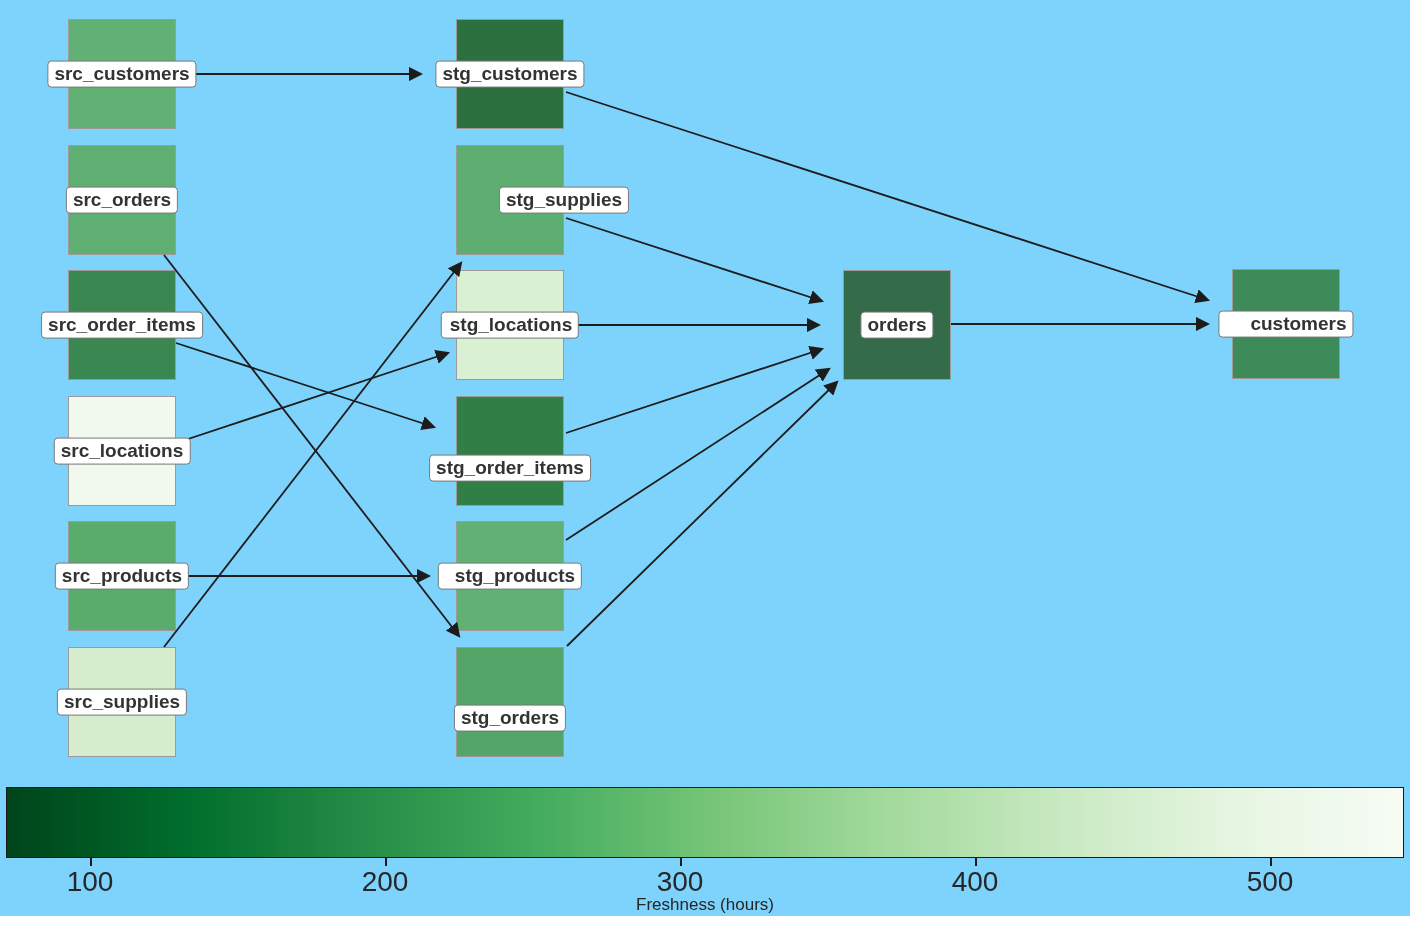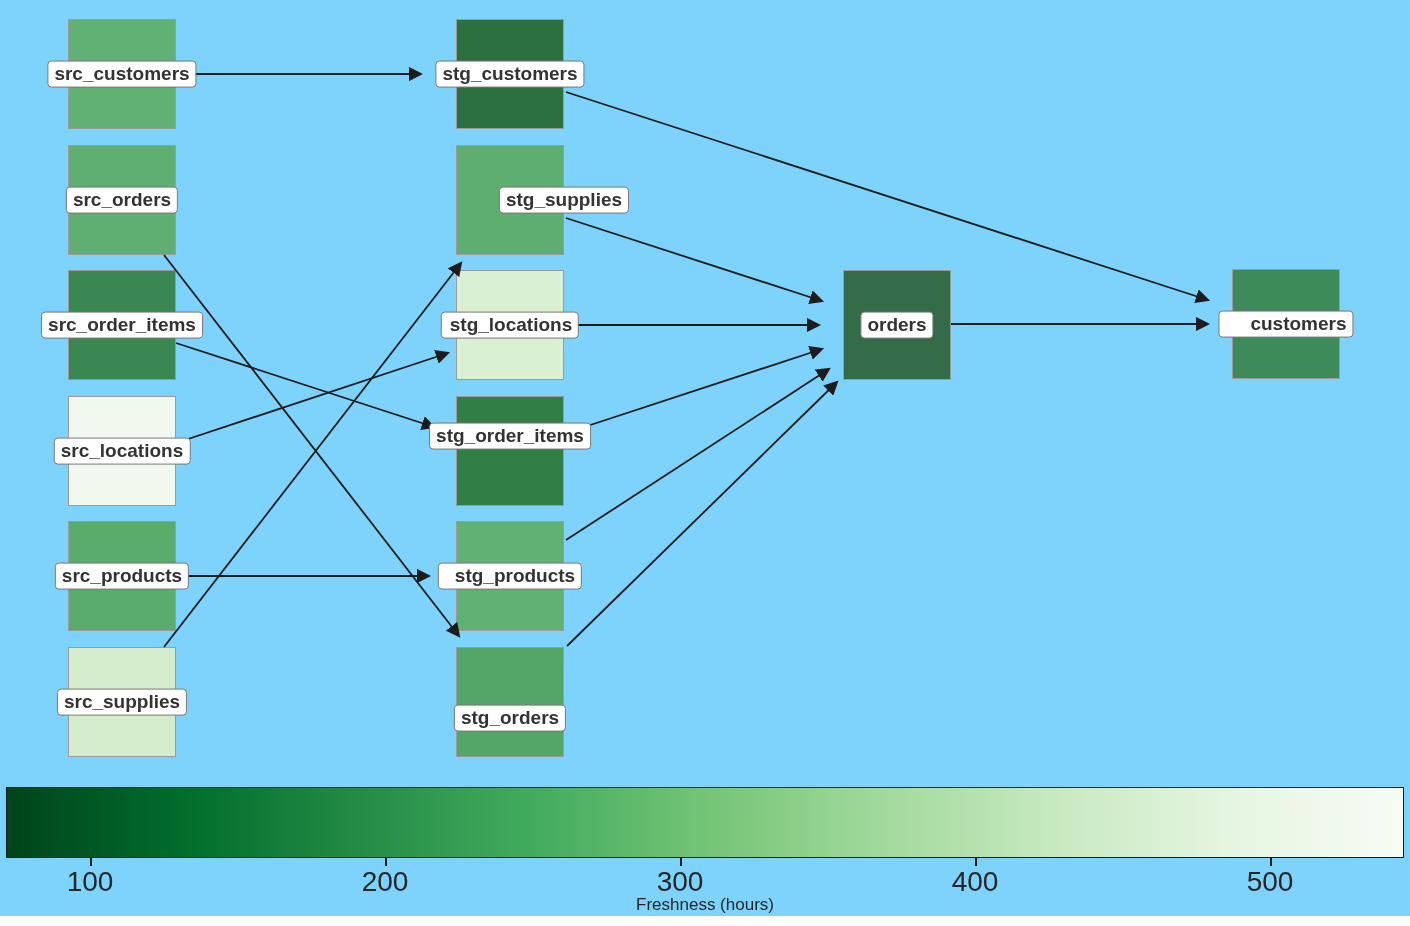--- a/index.html
+++ b/index.html
@@ -114,21 +114,21 @@
   <div id="labels-layer">
       <div class="node-label" style="left: 122px; top: 74px;">src_customers</div>
       <div class="node-label" style="left: 122px; top: 200px;">src_orders</div>
       <div class="node-label" style="left: 122px; top: 325px;">src_order_items</div>
       <div class="node-label" style="left: 122px; top: 451px;">src_locations</div>
       <div class="node-label" style="left: 122px; top: 576px;">src_products</div>
       <div class="node-label" style="left: 122px; top: 702px;">src_supplies</div>
       <div class="node-label" style="left: 510px; top: 74px;">stg_customers</div>
       <div class="node-label" style="left: 516px; top: 200px; margin-left: 48px;">stg_supplies</div>
       <div class="node-label" style="left: 510px; top: 325px; padding-left: 8px;">stg_locations</div>
-      <div class="node-label" style="left: 510px; top: 436px;">stg_order_items</div>
+      <div class="node-label" style="left: 510px; top: 468px;">stg_order_items</div>
       <div class="node-label" style="left: 510px; top: 576px; padding-left: 16px;">stg_products</div>
       <div class="node-label" style="left: 510px; top: 702px; margin-top: 16px;">stg_orders</div>
       <div class="node-label" style="left: 897px; top: 325px;">orders</div>
       <div class="node-label" style="left: 1286px; top: 324px; padding-left: 31px;">customers</div>
     </div>
 
   <div id="colorbar-area">
     <div id="cbar" class="colorbar" style="left: 6px; top: 787px; width: 1398px; height: 71px; background-image: linear-gradient(to right, rgb(0, 68, 27) 0%, rgb(0, 109, 44) 12.5%, rgb(35, 139, 69) 25%, rgb(65, 171, 93) 37.5%, rgb(116, 196, 118) 50%, rgb(161, 217, 155) 62.5%, rgb(199, 233, 192) 75%, rgb(229, 245, 224) 87.5%, rgb(247, 252, 245) 100%);"></div>
     <div id="cbar-ticks">
         <div class="cbar-tick" style="left: 90px; top: 858px;"></div>

